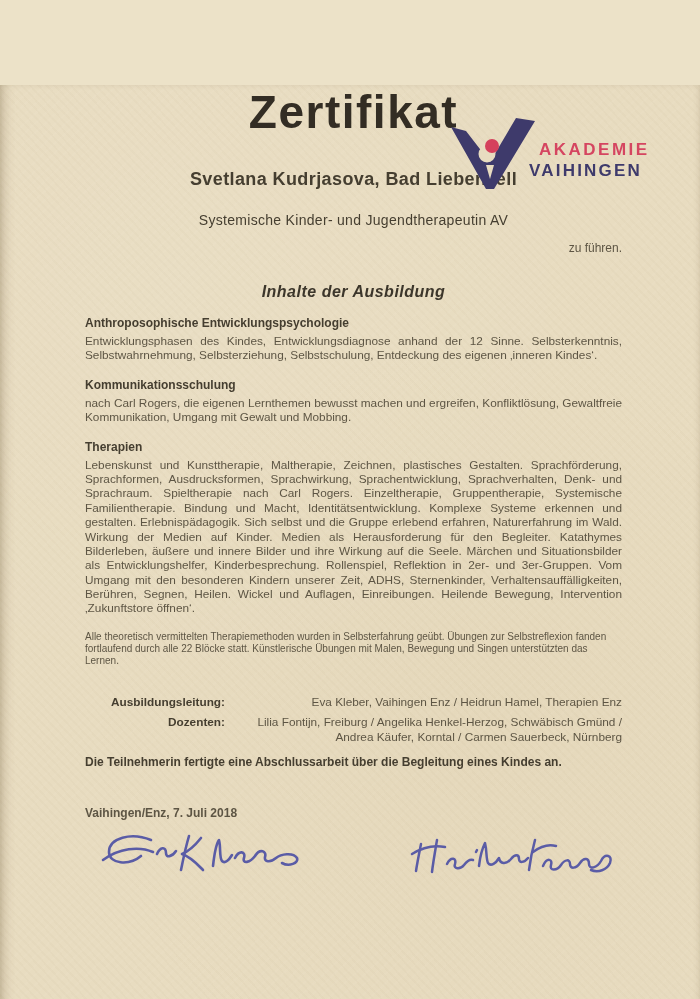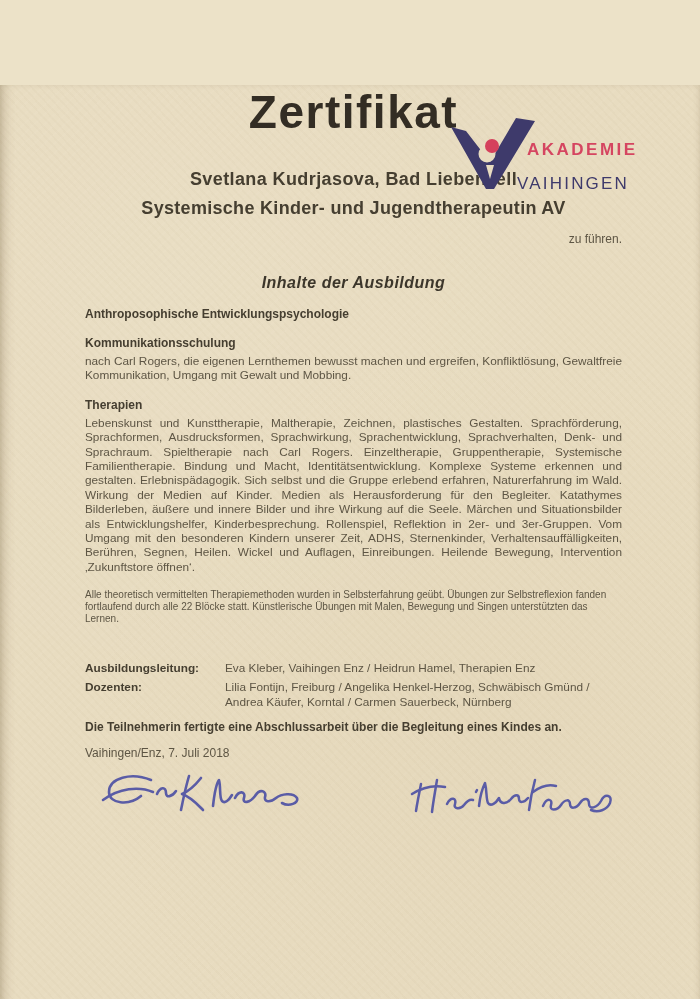--- a/index.html
+++ b/index.html
@@ -21,66 +21,66 @@
     box-shadow: inset 10px 0 14px -10px rgba(95,75,45,0.45),
                 inset -4px 0 8px -6px rgba(95,75,45,0.25),
                 inset 0 -8px 12px -9px rgba(95,75,45,0.4);
     color:#5d5544;
   }
   .content{padding:0 78px 0 85px;}
 
   
   .logo{position:absolute;top:26px;left:425px;width:262px;height:92px;}
   .logo svg{position:absolute;left:18px;top:4px;}
-  .logo-text{position:absolute;left:92px;top:30px;line-height:1.05;white-space:nowrap;}
+  .logo-text{position:absolute;left:104px;top:30px;line-height:1.05;white-space:nowrap;}
   .brand-top{
     display:block;color:#d54560;font-weight:bold;
     font-size:17px;letter-spacing:2.5px;margin-left:10px;
   }
   .brand-bottom{
-    display:block;color:#3e3a6b;font-weight:normal;
-    font-size:17px;letter-spacing:2.2px;margin-top:16px;
+    display:block;color:#3e3a6b;font-weight:bold;
+    font-size:17px;letter-spacing:2.2px;margin-top:3px;
   }
 
   
   h1.cert-title{
     margin:85px 0 0;text-align:center;
     font-size:46px;font-weight:bold;letter-spacing:1.5px;
     color:#332d24;font-family:"Liberation Sans",sans-serif;
   }
   .recipient{
     margin-top:30px;text-align:center;
     font-size:18px;font-weight:bold;letter-spacing:0.4px;color:#453e30;
   }
   p.intro{
     margin:20px 0 0;text-align:justify;
     font-size:11.8px;line-height:1.22;color:#5d5544;
   }
   .qualification{
-    margin-top:8px;text-align:center;
-    font-size:18px;font-weight:bold;color:#453e30;letter-spacing:0.3px;
+    margin-top:22px;text-align:center;
+    font-size:14px;font-weight:normal;color:#453e30;letter-spacing:0.3px;
   }
   .suffix{margin-top:13px;text-align:right;font-size:12px;color:#5d5544;}
 
   .contents-heading{
     margin:28px 0 0;font-size:16px;font-weight:bold;font-style:italic;
     color:#3c362b;letter-spacing:0.5px;text-align:center;
   }
   .sec-title{margin-top:15px;font-size:12px;font-weight:bold;color:#453e30;}
   .sec-body{margin:4px 0 0;font-size:11.8px;line-height:1.22;text-align:justify;color:#5d5544;}
   .closing{margin:15px 0 0;font-size:10px;line-height:1.22;text-align:left;color:#5d5544;}
 
   
-  .credits{margin-top:35px;}
+  .credits{margin-top:28px;text-align:right;}
   .credit-row{display:flex;margin-top:5px;font-size:11.8px;line-height:1.25;}
   .credit-label{width:140px;flex:0 0 140px;font-weight:bold;color:#453e30;}
   .credit-value{flex:1;color:#5d5544;}
 
   .thesis-note{margin-top:10px;font-size:12px;font-weight:bold;color:#453e30;}
-  .date-line{margin-top:12px;font-size:12px;color:#5d5544;}
+  .date-line{margin-top:37px;font-size:12px;color:#5d5544;font-weight:bold;}
 
   
   .sig-row{display:flex;justify-content:space-between;margin-top:8px;}
   .sig-block{width:228px;}
   .sig-block.right{width:215px;}
   .sig-art{height:50px;position:relative;}
   .sig-art svg{position:absolute;bottom:-6px;left:0;}
 </style>
 </head>
 <body>
@@ -106,20 +106,21 @@
 
     <div class="recipient">Svetlana Kudrjasova, Bad Liebenzell</div>
 
 
     <div class="qualification">Systemische Kinder- und Jugendtherapeutin AV</div>
     <div class="suffix">zu führen.</div>
 
     <div class="contents-heading">Inhalte der Ausbildung</div>
 
     <div class="sec-title">Anthroposophische Entwicklungspsychologie</div>
+    <p class="sec-body">Entwicklungsphasen des Kindes, Entwicklungsdiagnose anhand der 12 Sinne. Selbsterkenntnis, Selbstwahrnehmung, Selbsterziehung, Selbstschulung, Entdeckung des eigenen ‚inneren Kindes‘.</p>
 
     <div class="sec-title">Kommunikationsschulung</div>
     <p class="sec-body">nach Carl Rogers, die eigenen Lernthemen bewusst machen und ergreifen, Konfliktlösung, Gewaltfreie Kommunikation, Umgang mit Gewalt und Mobbing.</p>
 
     <div class="sec-title">Therapien</div>
     <p class="sec-body">Lebenskunst und Kunsttherapie, Maltherapie, Zeichnen, plastisches Gestalten. Sprachförderung, Sprachformen, Ausdrucksformen, Sprachwirkung, Sprachentwicklung, Sprachverhalten, Denk- und Sprachraum. Spieltherapie nach Carl Rogers. Einzeltherapie, Gruppentherapie, Systemische Familientherapie. Bindung und Macht, Identitätsentwicklung. Komplexe Systeme erkennen und gestalten. Erlebnispädagogik. Sich selbst und die Gruppe erlebend erfahren, Naturerfahrung im Wald. Wirkung der Medien auf Kinder. Medien als Herausforderung für den Begleiter. Katathymes Bilderleben, äußere und innere Bilder und ihre Wirkung auf die Seele. Märchen und Situationsbilder als Entwicklungshelfer, Kinderbesprechung. Rollenspiel, Reflektion in 2er- und 3er-Gruppen. Vom Umgang mit den besonderen Kindern unserer Zeit, ADHS, Sternenkinder, Verhaltensauffälligkeiten, Berühren, Segnen, Heilen. Wickel und Auflagen, Einreibungen. Heilende Bewegung, Intervention ‚Zukunftstore öffnen‘.</p>
 
     <p class="closing">Alle theoretisch vermittelten Therapiemethoden wurden in Selbsterfahrung geübt. Übungen zur Selbstreflexion fanden fortlaufend durch alle 22 Blöcke statt. Künstlerische Übungen mit Malen, Bewegung und Singen unterstützten das Lernen.</p>
 
     <div class="credits">

